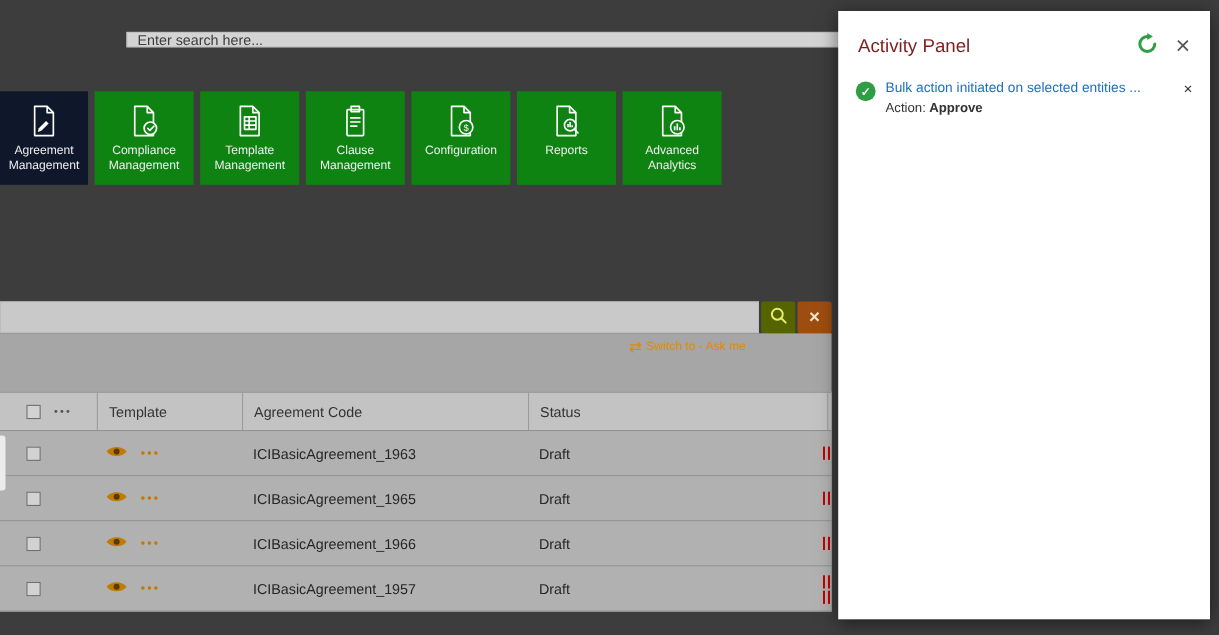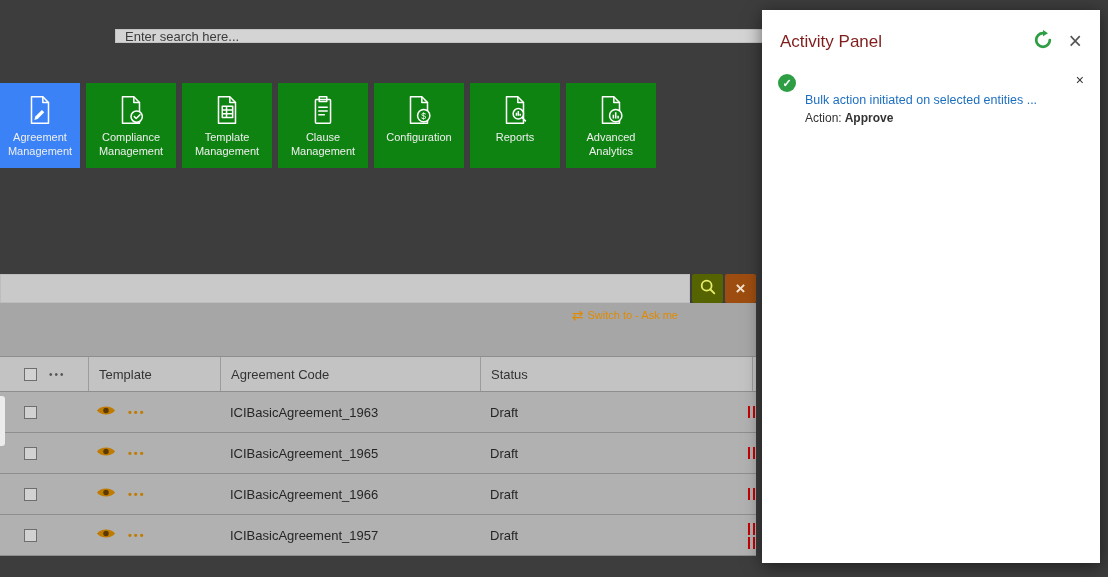--- a/index.html
+++ b/index.html
@@ -17,21 +17,21 @@
   #global-search::placeholder{color:#3c3c3c;opacity:1;}
 
   
   .tiles{position:absolute;left:0;top:83px;display:flex;gap:6px;}
   .tile{
     width:90px;height:85px;background:#0f8312;color:#efefef;
     display:flex;flex-direction:column;align-items:center;
     padding-top:8px;box-sizing:border-box;cursor:pointer;flex:none;
   }
   .tile.first{width:80px;}
-  .tile.active{background:#3b82f6;}
+  .tile.active{background:#0f172a;}
   .ticon{height:37px;display:flex;align-items:center;}
   .ticon svg{display:block;}
   .tlabel{font-size:11px;line-height:1.3;text-align:center;margin-top:2px;padding:0 2px;}
 
   
   .search-strip{position:absolute;left:0;top:274px;width:756px;height:29px;display:flex;gap:2px;}
   .strip-input{
     flex:1;background:#c9c9c9;border:1px solid #bdbdbd;box-sizing:border-box;
     padding:0 8px;font-size:13px;color:#222;font-family:inherit;outline:none;
   }
@@ -90,21 +90,21 @@
   .panel-head{display:flex;align-items:center;padding:20px 18px 10px 18px;}
   .panel-head h2{margin:0;flex:1;font-size:17px;font-weight:normal;color:#7f1d1d;}
   .refresh{background:none;border:none;padding:0;cursor:pointer;display:flex;}
   .pclose{background:none;border:none;padding:0;margin-left:16px;cursor:pointer;
     font-size:23px;color:#555;line-height:1;}
   .notif{display:flex;align-items:flex-start;padding:10px 16px 0 16px;gap:9px;}
   .nchk{width:18px;height:18px;border-radius:50%;background:#2e9e44;color:#fff;font-size:11px;
     display:flex;align-items:center;justify-content:center;flex:none;margin-top:1px;font-weight:bold;}
   .ntxt{flex:1;min-width:0;}
   .nlink{display:block;color:#1e6fc0;font-size:12.5px;white-space:nowrap;overflow:hidden;
-    cursor:pointer;text-decoration:none;margin-top:20px;}
+    cursor:pointer;text-decoration:none;}
   .nact{font-size:12px;color:#333;margin-top:4px;}
   .nact .albl{margin-right:3px;}
   .ndismiss{background:none;border:none;padding:0;cursor:pointer;font-size:14px;color:#333;line-height:1;}
 </style>
 </head>
 <body>
 
 <input id="global-search" type="text" placeholder="Enter search here..." style="">
 
 <nav class="tiles">

